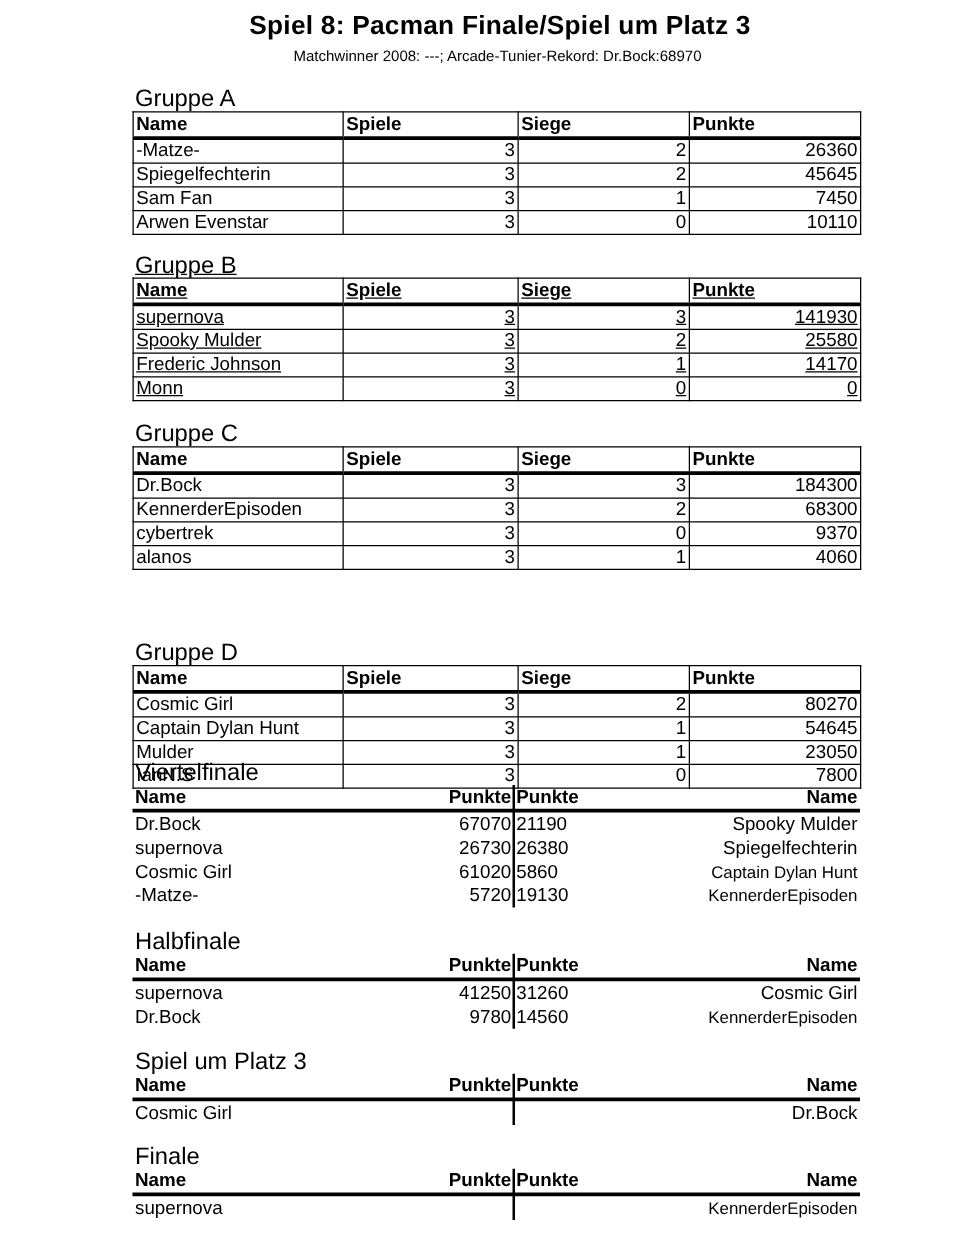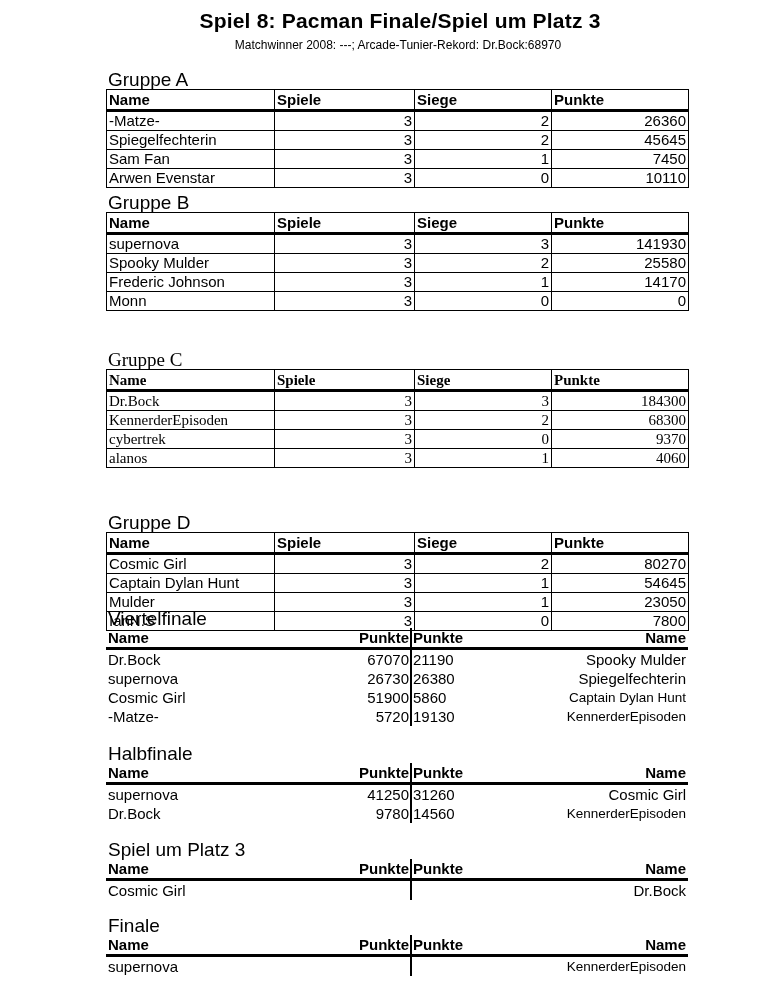--- a/index.html
+++ b/index.html
@@ -67,21 +67,21 @@
     <tr>
           <td>Arwen Evenstar</td>
           <td class="num">3</td>
           <td class="num">0</td>
           <td class="num">10110</td>
         </tr>
   </tbody>
     </table>
 </div>
 
-<div class="group" style="top:194px;">
+<div class="group" style="top:204px;text-decoration:underline;">
   <div class="sec-label">Gruppe B</div>
   <table class="grp">
     <colgroup>
         <col class="c1">
         <col class="c2">
         <col class="c3">
         <col class="c4">
       </colgroup>
     <tbody>
         <tr>
@@ -111,21 +111,21 @@
     <tr>
           <td>Monn</td>
           <td class="num">3</td>
           <td class="num">0</td>
           <td class="num">0</td>
         </tr>
   </tbody>
     </table>
 </div>
 
-<div class="group" style="top:351px;font-family:Liberation Serif, serif;">
+<div class="group" style="top:339px;">
   <div class="sec-label">Gruppe C</div>
   <table class="grp">
     <colgroup>
         <col class="c1">
         <col class="c2">
         <col class="c3">
         <col class="c4">
       </colgroup>
     <tbody>
         <tr>
@@ -222,21 +222,21 @@
       <span class="nr">Spooky Mulder</span>
     </div>
   <div class="ko-row">
       <span class="nl">supernova</span>
       <span class="pl">26730</span>
       <span class="pr">26380</span>
       <span class="nr">Spiegelfechterin</span>
     </div>
   <div class="ko-row">
       <span class="nl">Cosmic Girl</span>
-      <span class="pl">51900</span>
+      <span class="pl">61020</span>
       <span class="pr">5860</span>
       <span class="nr small">Captain Dylan Hunt</span>
     </div>
   <div class="ko-row">
       <span class="nl">-Matze-</span>
       <span class="pl">5720</span>
       <span class="pr">19130</span>
       <span class="nr small">KennerderEpisoden</span>
     </div>
 </div>

